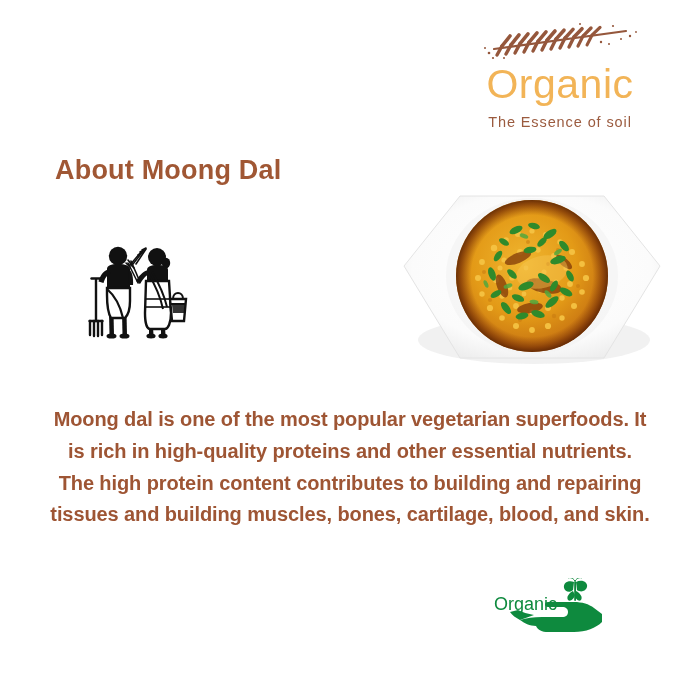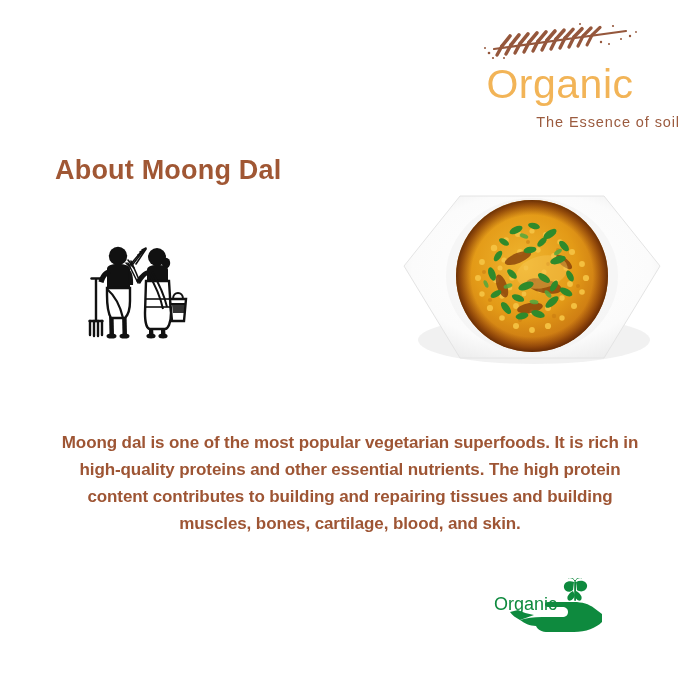--- a/index.html
+++ b/index.html
@@ -47,21 +47,20 @@
     margin: 0;
     padding: 0;
   }
   .brand-tagline {
     font-family: "Liberation Sans", sans-serif;
     font-size: 14.5px;
     letter-spacing: 0.9px;
     color: #9B5B3F;
     margin-top: 9px;
     font-weight: 400;
-    text-align: right;
   }
 
   
   .section-title {
     position: absolute;
     left: 55px;
     top: 155px;
     font-size: 27px;
     font-weight: bold;
     color: #A05734;
@@ -85,24 +84,24 @@
     top: 190px;
     width: 268px;
     height: 180px;
   }
   .dish svg { display: block; width: 100%; height: 100%; }
 
   
   .body-text {
     position: absolute;
     left: 50px;
-    top: 412px;
+    top: 384px;
     width: 600px;
     text-align: center;
-    font-size: 17px;
+    font-size: 20px;
     font-weight: bold;
     line-height: 1.59;
     color: #9E5534;
     letter-spacing: -0.1px;
   }
 
   
   .organic {
     position: absolute;
     left: 490px;

